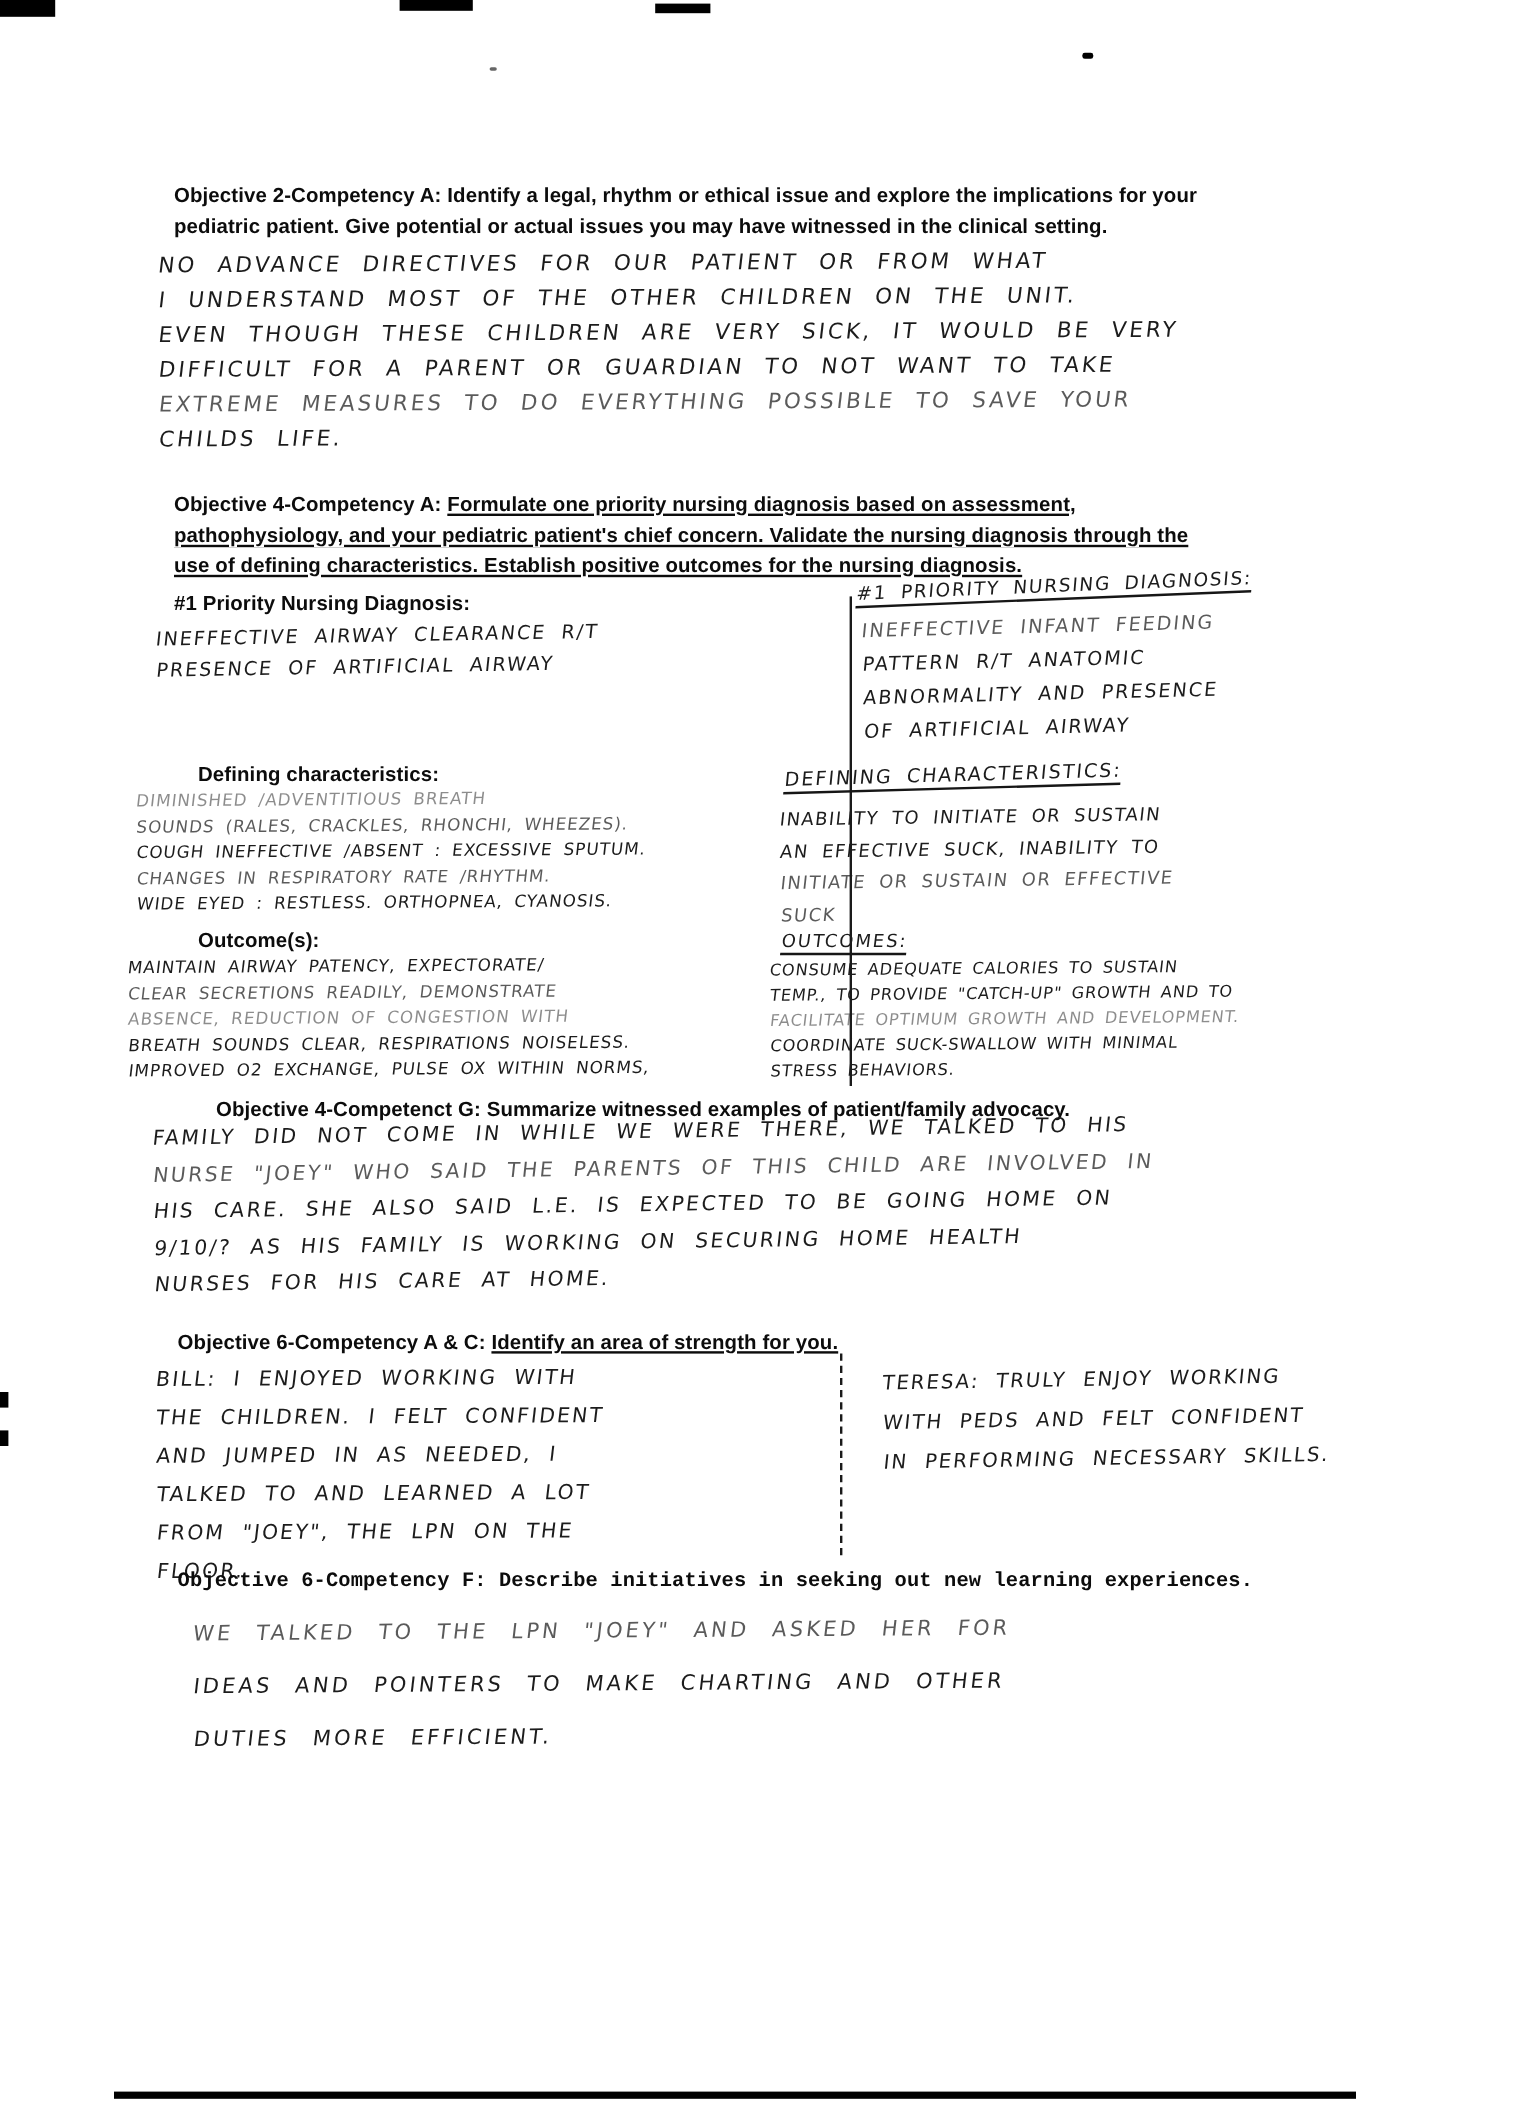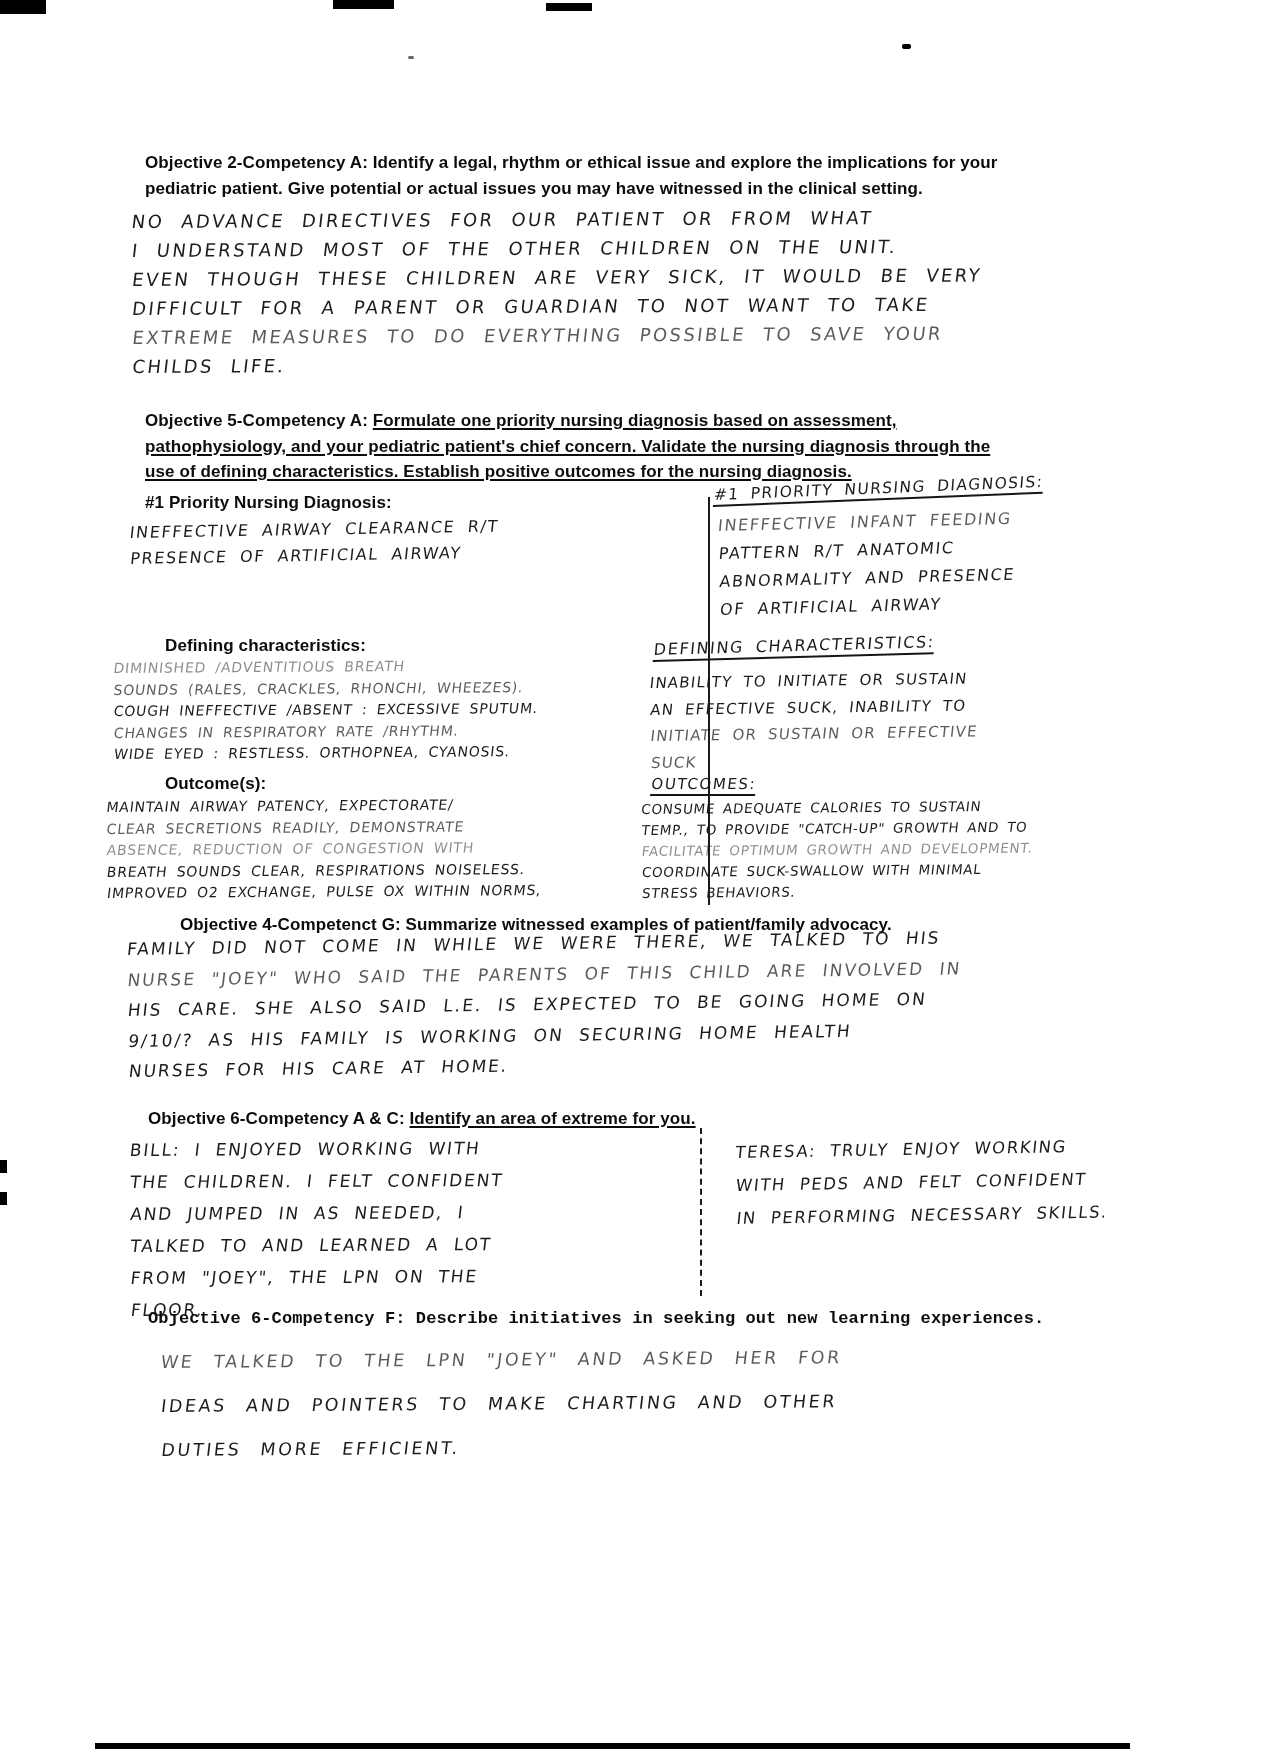--- a/index.html
+++ b/index.html
@@ -54,21 +54,21 @@
   <div class="hw hw-big" style="left:130px;top:207px;transform:rotate(-0.3deg);">
     <div class="line">No advance directives for our patient or from what</div>
     <div class="line">I understand most of the other children on the unit.</div>
     <div class="line">Even though these children are very sick, it would be very</div>
     <div class="line">difficult for a parent or guardian to not want to take</div>
     <div class="line semi-faint">extreme measures to do everything possible to save your</div>
     <div class="line">childs life.</div>
   </div>
 
   <div class="printed" style="left:145px;top:408px;width:878px;">
-    <span class="label-bold">Objective 5-Competency A: </span><span class="ul">Formulate one priority nursing diagnosis based on assessment, pathophysiology, and your pediatric patient's chief concern. Validate the nursing diagnosis through the use of defining characteristics. Establish positive outcomes for the nursing diagnosis.</span>
+    <span class="label-bold">Objective 4-Competency A: </span><span class="ul">Formulate one priority nursing diagnosis based on assessment, pathophysiology, and your pediatric patient's chief concern. Validate the nursing diagnosis through the use of defining characteristics. Establish positive outcomes for the nursing diagnosis.</span>
   </div>
 
   <div class="vline" style="left:708px;top:497px;height:408px;"></div>
 
   <div class="printed" style="left:145px;top:490px;">#1 Priority Nursing Diagnosis:</div>
   <div class="hw hw-med" style="left:128px;top:520px;transform:rotate(-1deg);">
     <div class="line">Ineffective airway clearance R/T</div>
     <div class="line">presence of artificial airway</div>
   </div>
 
@@ -126,21 +126,21 @@
   </div>
   <div class="hw" style="left:125px;top:934px;font-size:17px;line-height:30.5px;letter-spacing:2px;word-spacing:8px;transform:rotate(-0.8deg);">
     <div class="line">Family did not come in while we were there, we talked to his</div>
     <div class="line semi-faint">nurse "Joey" who said the parents of this child are involved in</div>
     <div class="line">his care. She also said L.E. is expected to be going home on</div>
     <div class="line">9/10/? as his family is working on securing home health</div>
     <div class="line">nurses for his care at home.</div>
   </div>
 
   <div class="printed" style="left:148px;top:1106px;width:1000px;">
-    <span class="label-bold">Objective 6-Competency A &amp; C: </span><span class="ul">Identify an area of extreme for you.</span>
+    <span class="label-bold">Objective 6-Competency A &amp; C: </span><span class="ul">Identify an area of strength for you.</span>
   </div>
 
   <div class="vline dashed" style="left:700px;top:1128px;height:168px;"></div>
 
   <div class="hw" style="left:128px;top:1134px;font-size:17px;line-height:32px;letter-spacing:1.8px;word-spacing:7px;transform:rotate(-0.3deg);">
     <div class="line">Bill: I enjoyed working with</div>
     <div class="line">the children. I felt confident</div>
     <div class="line">and jumped in as needed, I</div>
     <div class="line">talked to and learned a lot</div>
     <div class="line">from "Joey", the LPN on the</div>

